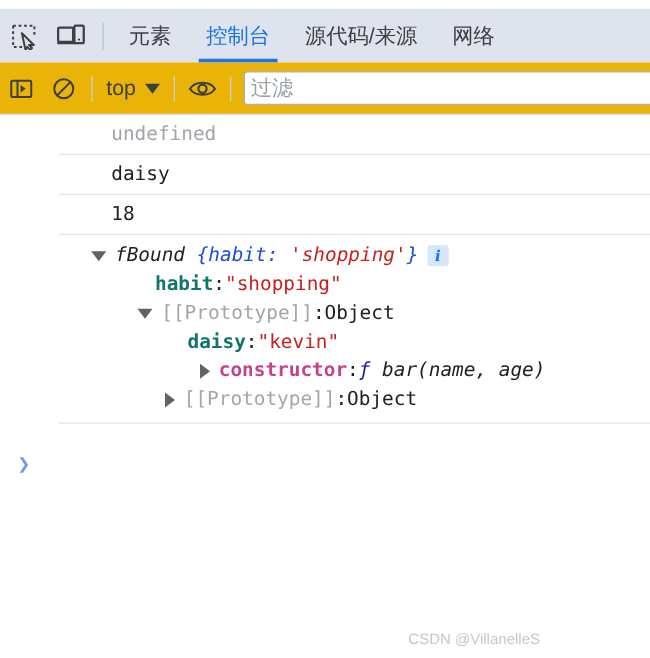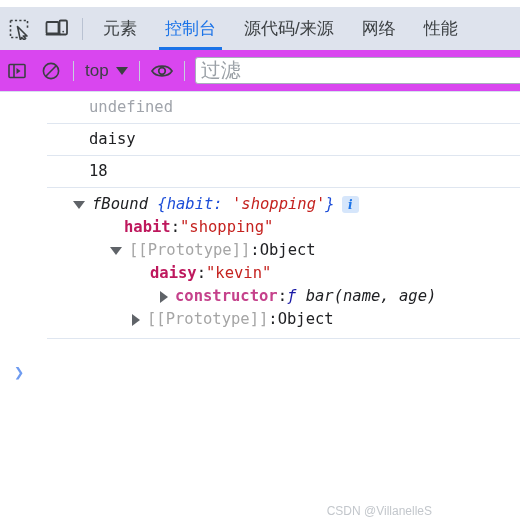--- a/index.html
+++ b/index.html
@@ -51,21 +51,21 @@
     position: absolute;
     left: 8px; right: 8px; bottom: 0;
     height: 3px;
     background: #1a73e8;
   }
 
   
   .consolebar {
     position: absolute; left: 0; top: 50px;
     width: 520px; height: 42px;
-    background: #d946ef;
+    background: #eab308;
     border-bottom: 1px solid #d6e0ee;
     display: flex; align-items: center;
     box-sizing: border-box;
   }
   .cb-icon {
     width: 34px; height: 34px;
     display: flex; align-items: center; justify-content: center;
     flex: 0 0 auto;
   }
   .cb-sep {
@@ -93,21 +93,21 @@
     height: 27px;
     margin-left: 5px;
     margin-right: -12px;
     border: 1px solid #a8b0bd;
     border-radius: 3px;
     background: #fff;
     display: flex; align-items: center;
     box-sizing: border-box;
   }
   .filter-box .ph {
-    font-size: 20px;
+    font-size: 17px;
     color: #9aa0a6;
     padding-left: 5px;
     font-family: Liberation Mono, monospace;
   }
 
   
   .messages {
     position: absolute; left: 0; top: 92px;
     width: 520px;
     font-family: "DejaVu Sans Mono", monospace;
@@ -148,21 +148,21 @@
   .tri.right {
     border-top: 6px solid transparent;
     border-bottom: 6px solid transparent;
     border-left: 8px solid #5f6368;
   }
 
   .ital { font-style: italic; }
   .c-dark   { color: #202124; }
   .c-gray   { color: #1d4ed8; }
   .c-str    { color: #c5221f; }
-  .c-key    { color: #be185d; font-weight: bold; }
+  .c-key    { color: #0f766e; font-weight: bold; }
   .c-keypink{ color: #c5418b; font-weight: bold; }
   .c-protokey { color: #a5a5a5; }
   .c-fn     { color: #1a1aa6; font-style: italic; }
 
   .badge-i {
     display: inline-flex;
     align-items: center; justify-content: center;
     width: 17px; height: 17px;
     margin-left: 7px;
     background: #d6e6fb;
@@ -232,23 +232,20 @@
     </div>
     <div class="tab active">
       <span>控制台</span>
     </div>
     <div class="tab">
       <span>源代码/来源</span>
     </div>
     <div class="tab">
       <span>网络</span>
     </div>
-    <div class="tab">
-      <span>性能</span>
-    </div>
   </div>
 
   <div class="consolebar">
 
     <div class="cb-icon">
       <svg width="20" height="20" viewBox="0 0 20 20">
         <rect x="2" y="3.5" width="16" height="13" rx="1" fill="none" stroke="#3c4043" stroke-width="1.6"></rect>
         <path d="M7 3.5 V16.5" stroke="#3c4043" stroke-width="1.6"></path>
         <path d="M9.5 7 L13.5 10 L9.5 13 Z" fill="#3c4043"></path>
       </svg>

